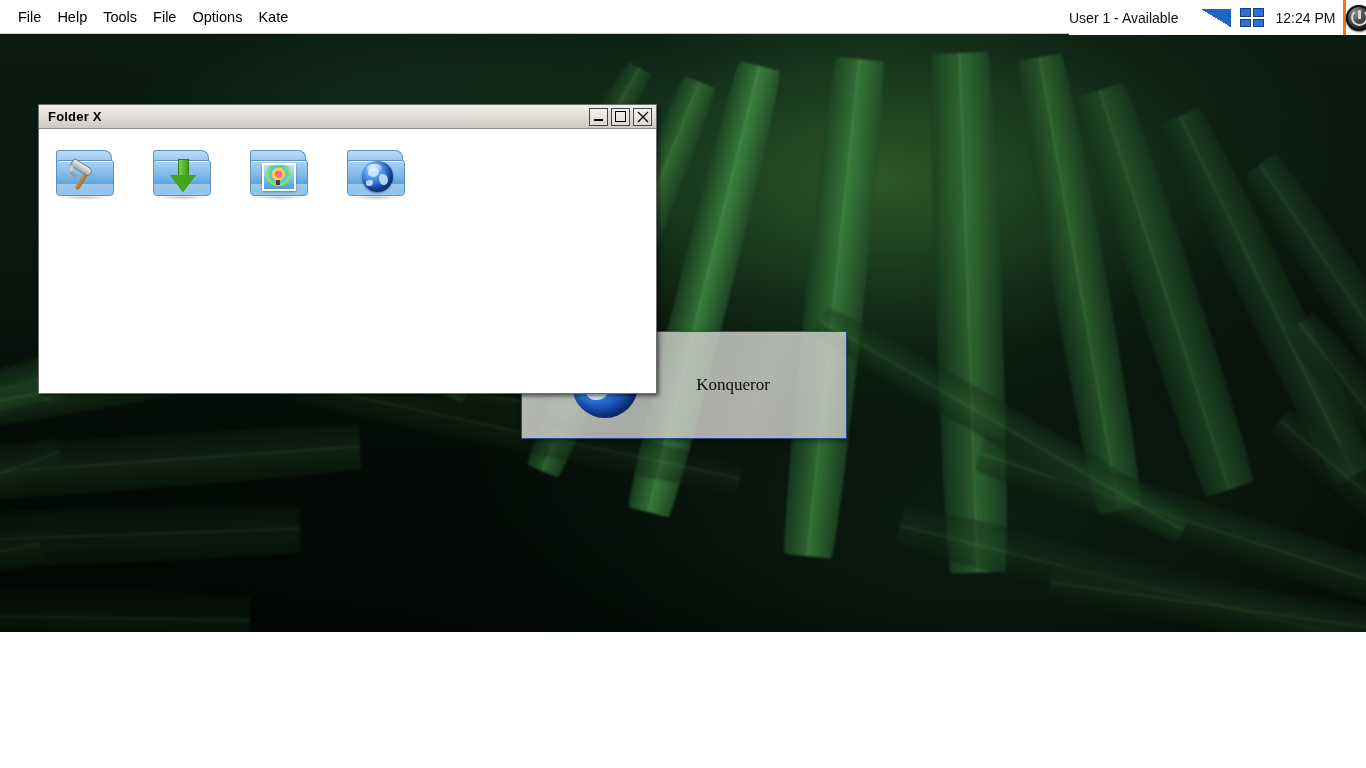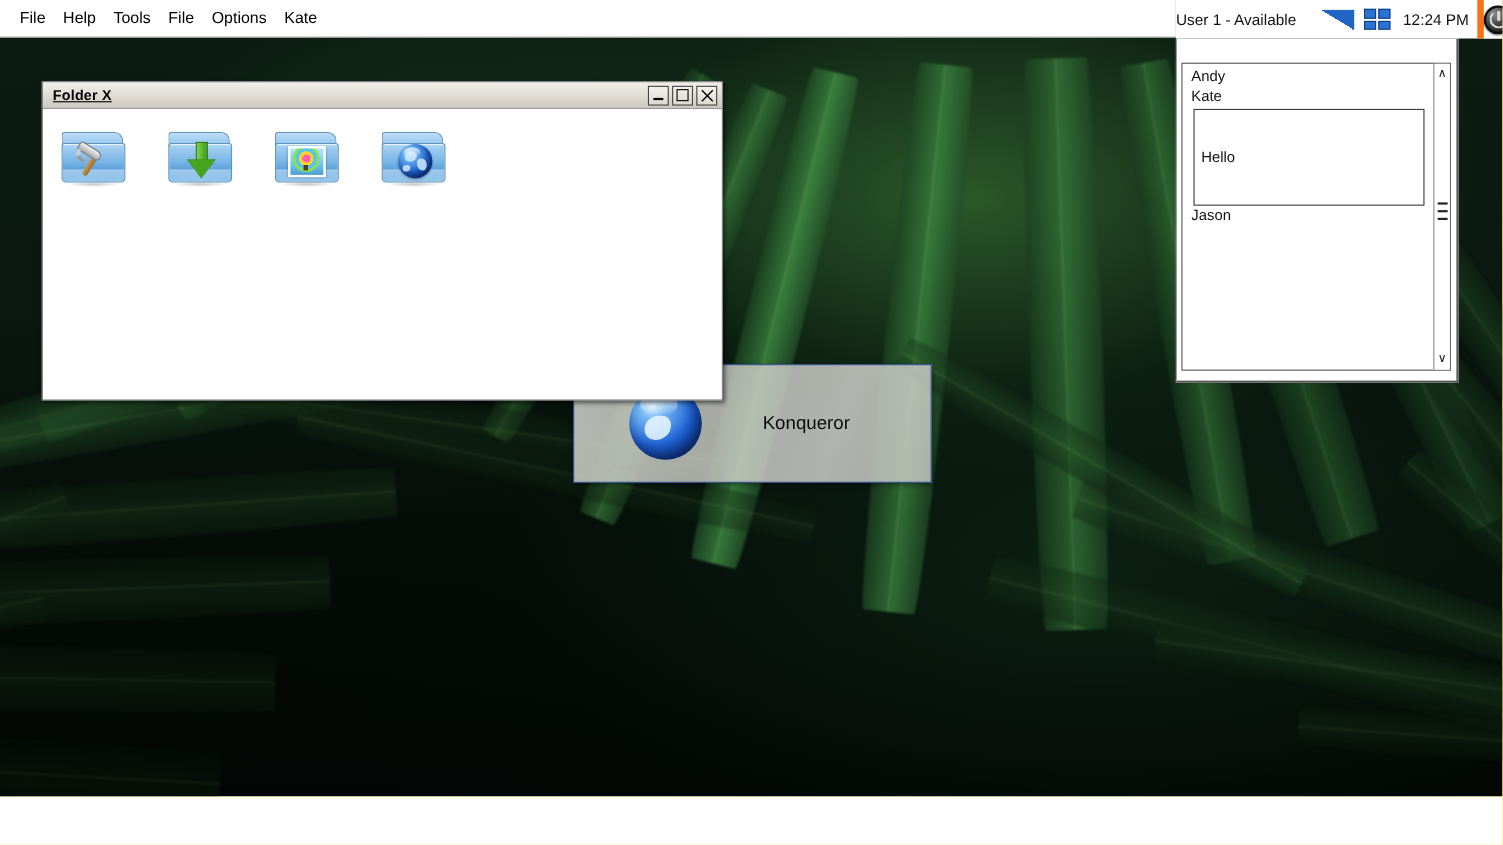--- a/index.html
+++ b/index.html
@@ -7,22 +7,22 @@
   html, body {
     margin: 0; padding: 0;
     width: 1366px; height: 768px;
     overflow: hidden;
     font-family: "Liberation Sans", sans-serif;
   }
 
   
   #desktop {
     position: relative;
-    width: 1366px; height: 724px;
-    background: #fde047;
+    width: 1366px; height: 632px;
+    background: #be185d;
     overflow: hidden;
   }
   .wp-base {
     position: absolute; inset: 0;
     background:
       radial-gradient(ellipse 620px 330px at 880px 180px, rgba(70,140,60,0.55) 0%, rgba(20,55,25,0.25) 55%, rgba(0,0,0,0) 78%),
       radial-gradient(ellipse 520px 260px at 430px 150px, rgba(30,75,45,0.45) 0%, rgba(8,28,18,0.2) 60%, rgba(0,0,0,0) 80%),
       radial-gradient(ellipse 900px 420px at 1000px 520px, rgba(18,48,28,0.55) 0%, rgba(4,14,8,0.2) 60%, rgba(0,0,0,0) 85%),
       linear-gradient(180deg, #0c1c12 0%, #0a1810 38%, #050d08 65%, #020503 100%);
   }
@@ -62,21 +62,21 @@
     position: absolute; left: 1069px; top: 0;
     width: 297px; height: 35px;
     background: #ffffff;
     display: flex; align-items: center;
     z-index: 32;
   }
   #tray-inner {
     flex: 1; height: 35px;
     display: flex; align-items: center; justify-content: flex-end;
     gap: 9px; padding-right: 8px;
-    border-right: 6px solid #f97316;
+    border-right: 3px solid #f97316;
   }
   #tray-status {
     font-size: 14px; color: #111;
     margin-right: 14px; white-space: nowrap;
   }
   .signal-icon {
     width: 30px; height: 18px;
     background: linear-gradient(to top right, transparent 49.5%, #1f66c4 50%);
     position: relative;
   }
@@ -173,27 +173,26 @@
   .sb-grip {
     position: absolute; top: 126px; left: 3px;
     width: 9px;
   }
   .sb-grip i {
     display: block; height: 2px; background: #222; margin-bottom: 5px;
   }
 
   
   #folder-window {
-    position: absolute; left: 38px; top: 74px;
+    position: absolute; left: 38px; top: 104px;
     width: 619px; height: 290px;
     background: #fff;
     border: 1px solid #6d6d6d;
     box-shadow: 2px 2px 4px rgba(0,0,0,0.55);
     z-index: 20;
-    text-decoration: underline;
   }
   #folder-titlebar {
     height: 24px;
     background: linear-gradient(180deg, #f1efe9 0%, #dedbd3 55%, #cdc9c0 100%);
     border-bottom: 1px solid #8d8d8d;
     display: flex; align-items: center; justify-content: space-between;
     padding: 0 4px 0 9px;
   }
   #folder-title {
     font-size: 13px; font-weight: bold; color: #000;
@@ -356,20 +355,21 @@
   #konq-icon .kland {
     position: absolute; left: 14px; top: 26px; width: 24px; height: 22px;
     background: rgba(235,248,255,0.85);
     border-radius: 55% 35% 60% 40%;
   }
   #konq-label {
     flex: 1; text-align: center;
     font-size: 17px; color: #0b0b0b;
     position: relative; z-index: 2;
     padding-right: 18px;
+    font-family: Liberation Serif, serif;
   }
 </style>
 </head>
 <body>
 
 <div id="desktop">
   <div class="wp-base"></div>
   <div id="blades">
       <div class="blade" style="left: 760px; top: 40px; width: 460px; height: 52px; transform: rotate(104deg); opacity: 0.85; background: linear-gradient(rgba(36, 78, 43, 0.85) 0%, rgba(63, 140, 67, 0.95) 45%, rgba(28, 67, 36, 0.85) 100%);"></div>
       <div class="blade" style="left: 860px; top: 30px; width: 500px; height: 58px; transform: rotate(96deg); opacity: 0.81; background: linear-gradient(rgba(34, 74, 40, 0.85) 0%, rgba(59, 132, 63, 0.95) 45%, rgba(27, 64, 34, 0.85) 100%);"></div>
@@ -422,41 +422,20 @@
           <span></span>
           <span></span>
       </div>
       <div id="tray-clock">12:24 PM</div>
     </div>
     <div id="power-btn">
       <div class="power-glyph"></div>
     </div>
   </div>
 
-  <div id="im-window">
-    <div id="im-list-frame">
-      <div id="im-list">
-        <div class="contact">Andy</div>
-        <div class="contact">Kate</div>
-        <div id="msg-box">
-          <div id="msg-text">Hello</div>
-        </div>
-        <div class="contact">Jason</div>
-      </div>
-      <div id="im-scrollbar">
-        <div class="sb-arrow up">∧</div>
-        <div class="sb-grip">
-            <i></i>
-            <i></i>
-            <i></i>
-          </div>
-        <div class="sb-arrow down">∨</div>
-      </div>
-    </div>
-  </div>
 
   <div id="konq-tooltip">
     <div id="konq-icon">
       <div class="kland"></div>
       <div class="kgloss"></div>
     </div>
     <div id="konq-label">Konqueror</div>
   </div>
 
   <div id="folder-window">

